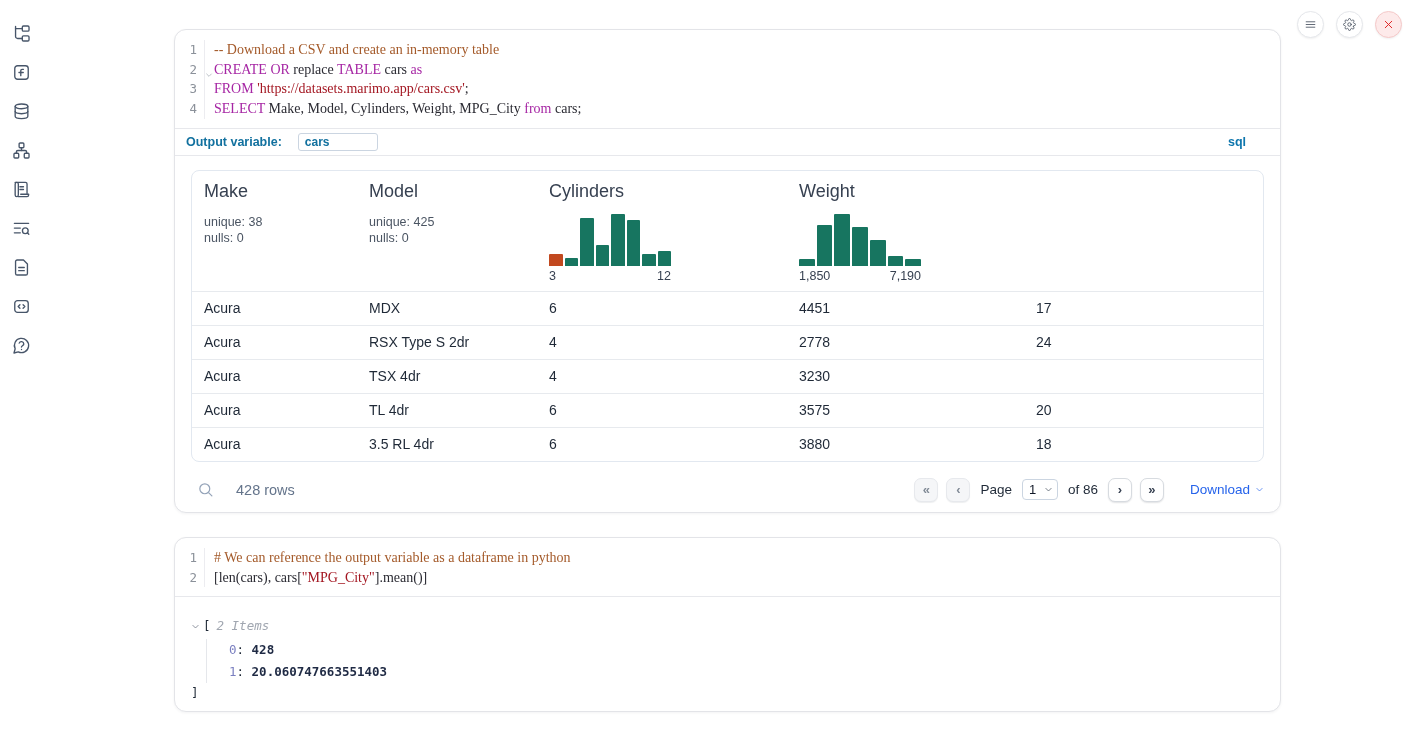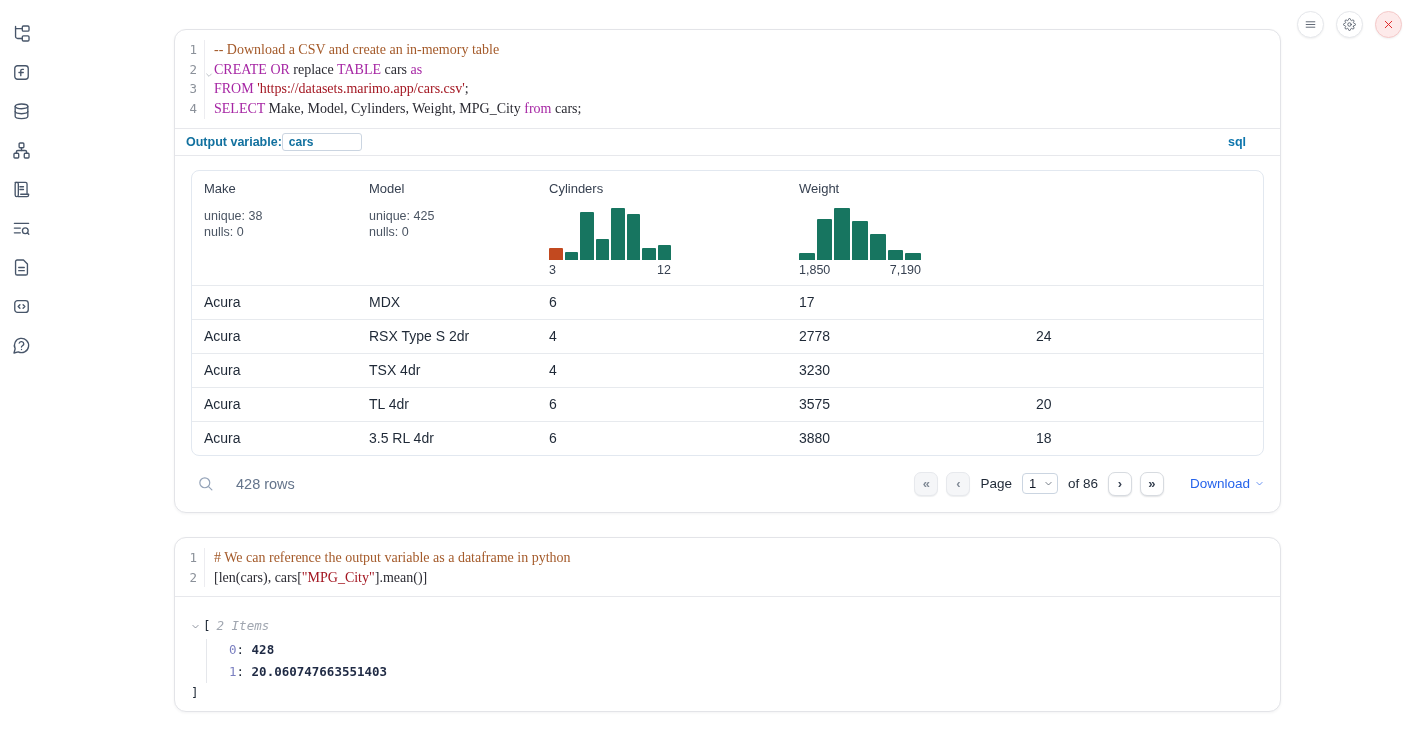--- a/index.html
+++ b/index.html
@@ -35,31 +35,31 @@
   .fold { position:absolute; right:-9px; top:5px; width:8px; height:8px; color:#9aa1ab; }
   .fold svg { width:8px; height:8px; stroke:#9aa1ab; fill:none; stroke-width:2; stroke-linecap:round; }
   .code-text { padding-left:9px; white-space:pre; color:#2b2b33;font-family:Liberation Serif, serif; }
   .tok-comment { color:#a45a2a; }
   .tok-keyword { color:#a626a4; }
   .tok-string  { color:#a31621; }
   .tok-plain   { color:#2b2b33; }
 
   
   .outvar-bar { border-top:1px solid #e7e8ec; border-bottom:1px solid #e7e8ec; height:28px;
-    display:flex; align-items:center; padding:0 34px 0 11px; gap:0; }
+    display:flex; align-items:center; padding:0 34px 0 11px; gap:16px; }
   .outvar-label { font-size:12.5px; font-weight:bold; color:#12719f; }
   .outvar-input { width:80px; height:18px; border:1px solid #cbd5e1; border-radius:3px;
     font-family:"Liberation Sans",sans-serif; font-size:12px; font-weight:bold; color:#12719f; padding:0 6px; }
   .lang-badge { margin-left:auto; font-size:12.5px; font-weight:bold; color:#0e76ad; cursor:pointer; }
 
   
   .table-card { margin:14px 16px 0 16px; border:1px solid #e2e8f0; border-radius:8px; overflow:hidden; }
   .tgrid { display:grid; grid-template-columns:165px 180px 250px 237px 1fr; }
   .th { padding:10px 12px 8px 12px; }
-  .th-title { font-size:13px; color:#374151; cursor:pointer; }
+  .th-title { font-size:18px; color:#374151; cursor:pointer; }
   .th-stats { margin-top:12px; font-size:12.5px; color:#4b5563; line-height:16.5px; }
   .hist { width:122px; margin-top:12px; }
   .hist-bars { height:52px; display:flex; align-items:flex-end; gap:2px; }
   .hbar { flex:1; background:#177560; border-radius:1px 1px 0 0; }
   .hbar.orange { background:#c2491f; }
   .hist-axis { display:flex; justify-content:space-between; font-size:12.5px; color:#374151; margin-top:3px; }
   .trow { border-top:1px solid #e7eaee; }
   .td { padding:7px 12px; font-size:14px; color:#1f2937; line-height:19px; }
 
   
@@ -274,20 +274,21 @@
             <span>7,190</span>
           </div>
         </div>
       </div>
     </div>
 
     <div class="tgrid trow">
       <div class="td">Acura</div>
       <div class="td">MDX</div>
       <div class="td">6</div>
+      <div class="td">4451</div>
       <div class="td">17</div>
     </div>
     <div class="tgrid trow">
       <div class="td">Acura</div>
       <div class="td">RSX Type S 2dr</div>
       <div class="td">4</div>
       <div class="td">2778</div>
       <div class="td">24</div>
     </div>
     <div class="tgrid trow">

